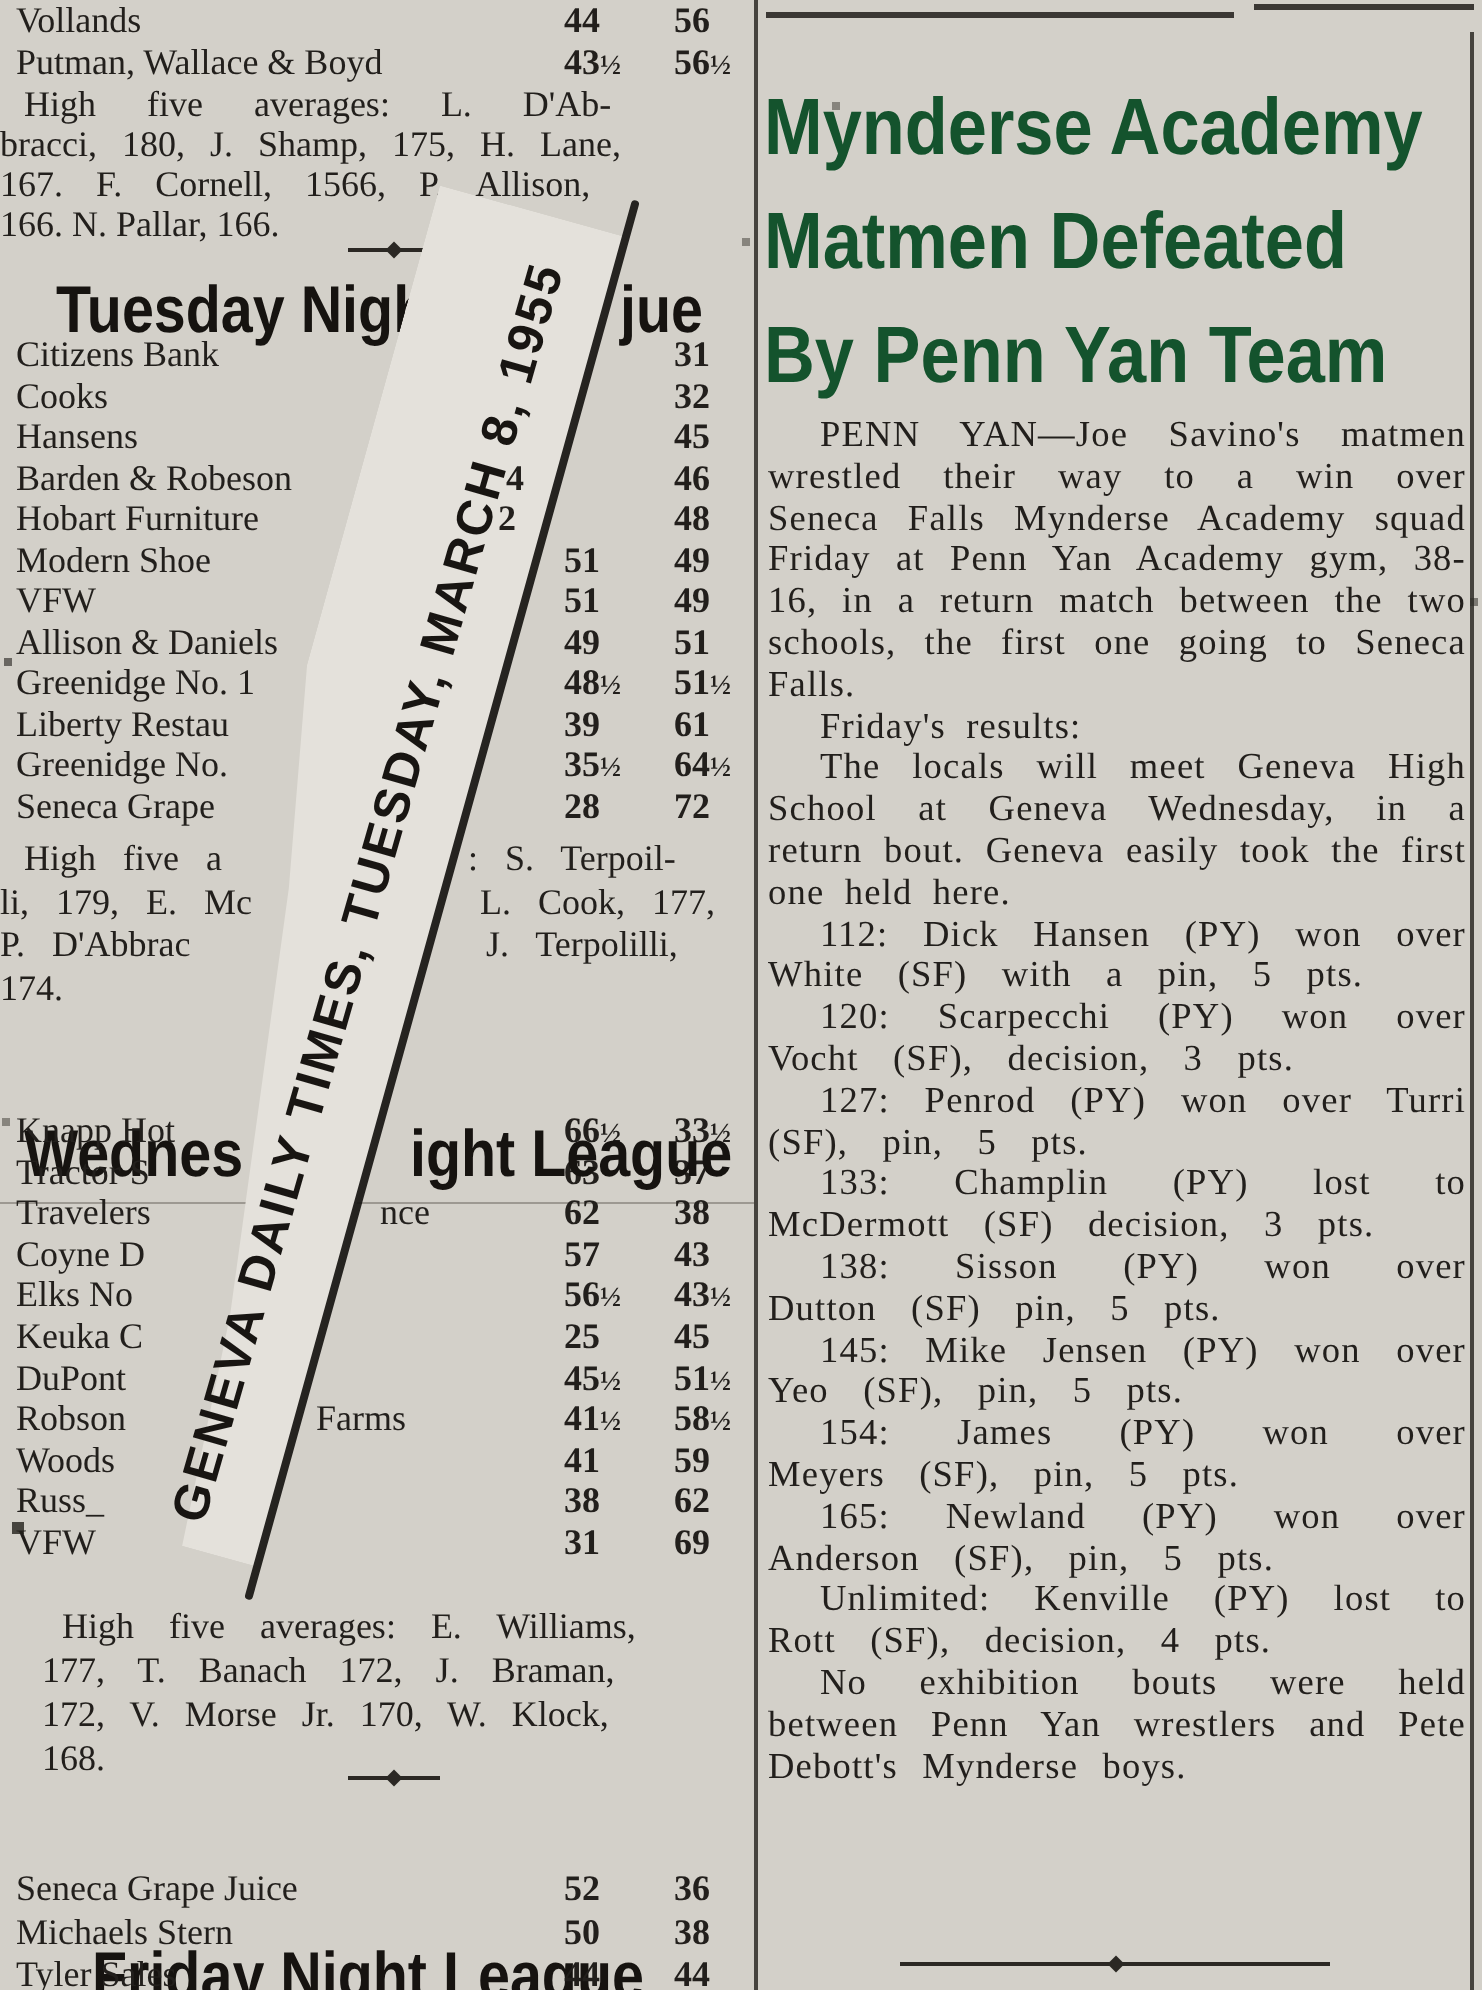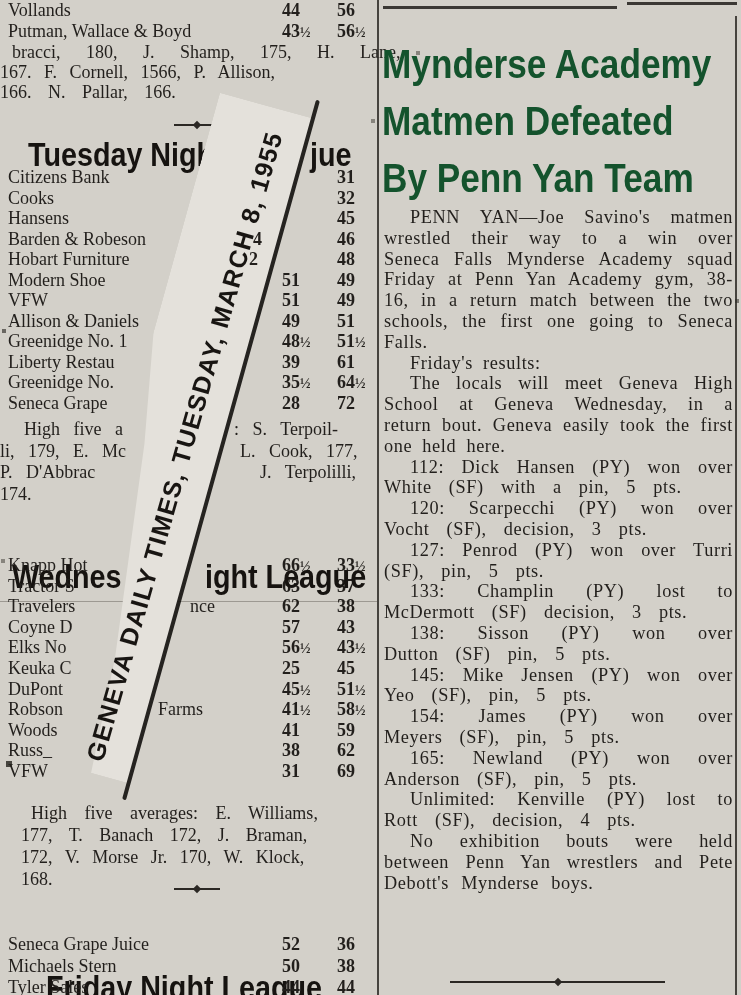--- a/index.html
+++ b/index.html
@@ -82,20 +82,21 @@
       <span class="h2"></span>
   </div>
   <div class="row" style="height:21px">
     <span class="nm">Putman, Wallace &amp; Boyd</span>
     <span class="n1">43</span>
       <span class="h1">½</span>
     <span class="n2">56</span>
       <span class="h2">½</span>
   </div>
   <div class="tophf">
+    <div class="hfline">High five averages: L. D'Ab-</div>
     <div class="hfline">bracci, 180, J. Shamp, 175, H. Lane,</div>
     <div class="hfline">167. F. Cornell, 1566, P. Allison,</div>
     <div class="hfline">166. N. Pallar, 166.</div>
   </div>
 </div>
 
 <div class="sdiv" style="left:174px;top:121px;width:46px"></div>
 
 <div class="sec lhead" style="top:136px;padding-left:28px">
   <span class="sc">Tuesday Night</span>
@@ -185,23 +186,23 @@
   <div class="row">
       <span class="nm">Seneca Grape</span>
       <span class="n1">28</span>
       <span class="h1"></span>
       <span class="n2">72</span>
       <span class="h2"></span>
     </div>
 </div>
 
 <div class="sec tuehf" style="top:419px">
-  <div class="hfline"><span style="padding-left:24px">High five a</span><span class="hfr" style="left:234px">: S. Terpoil-</span></div>
+  <div class="hfline"><span style="padding-left:12px">High five a</span><span class="hfr" style="left:234px">: S. Terpoil-</span></div>
   <div class="hfline"><span>li, 179, E. Mc</span><span class="hfr" style="left:240px">L. Cook, 177,</span></div>
-  <div class="hfline"><span>P. D'Abbrac</span><span class="hfr" style="left:260px">J. Terpolilli,</span></div>
+  <div class="hfline"><span>P. D'Abbrac</span><span class="hfr" style="left:243px">J. Terpolilli,</span></div>
   <div class="hfline"><span>174.</span></div>
 </div>
 
 <div class="sec lhead" style="top:524px;padding-left:12px">
   <span class="sc">Wednes</span>
   <span class="hfrag sc" style="left:205px">ight League</span>
 </div>
 
 <div class="sec" style="top:555px">
   <div class="row wrow">

